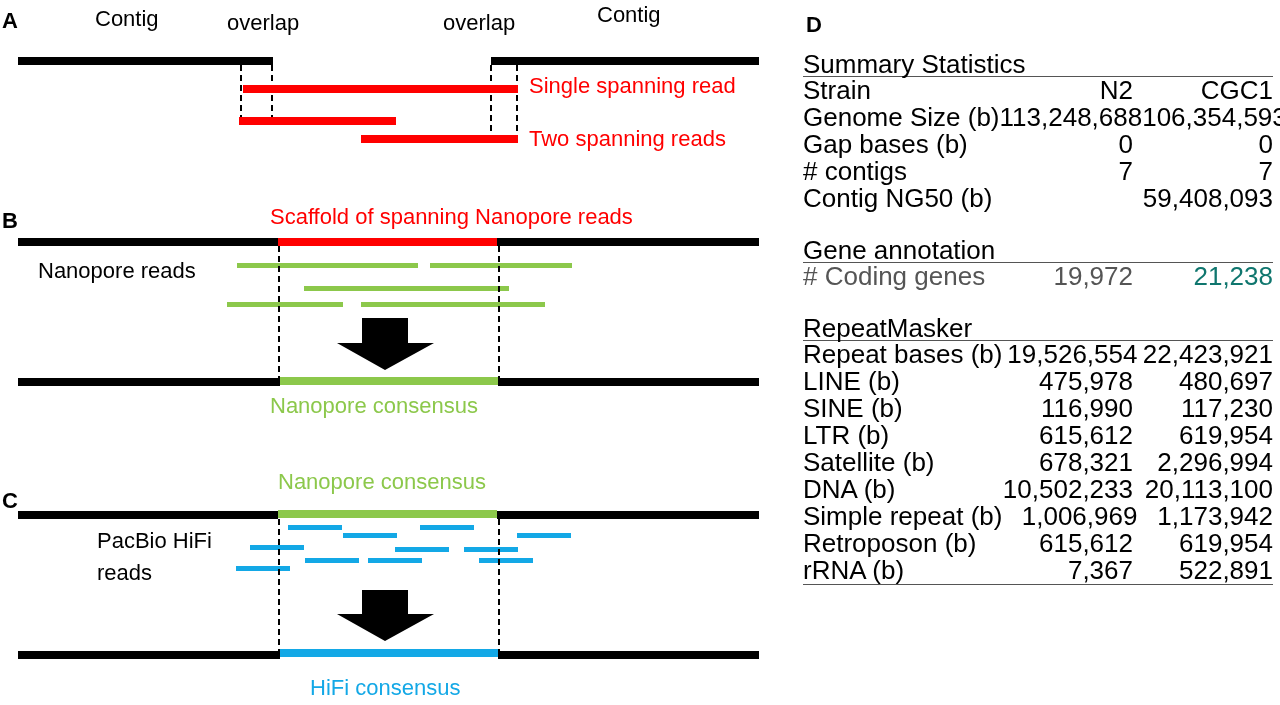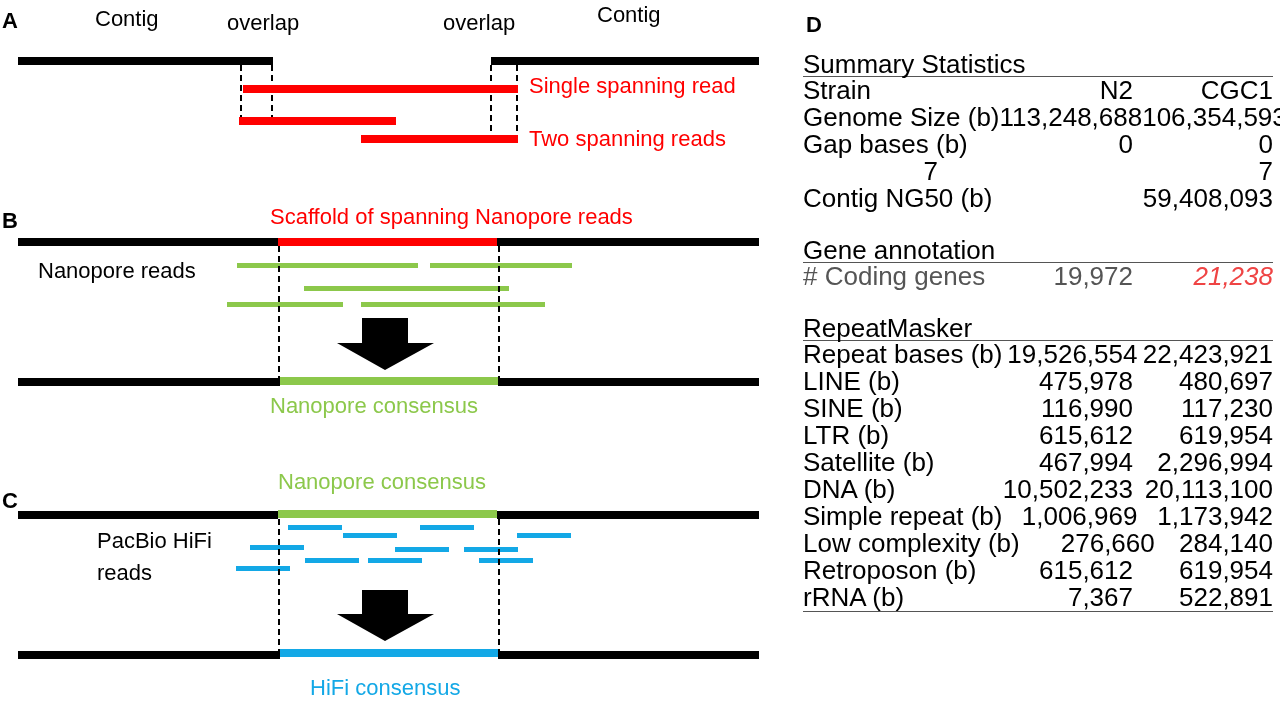--- a/index.html
+++ b/index.html
@@ -9,21 +9,21 @@
   .panel-letter { font-family: "Liberation Sans", sans-serif; font-weight: bold; font-size: 22px; fill: #000; }
   .lbl { font-family: "Liberation Sans", sans-serif; font-size: 22px; }
   #table-d { position: absolute; left: 803px; top: 52px; width: 470px;
              font-family: "Liberation Sans", sans-serif; font-size: 26px; color: #000; }
   .sec-title { border-bottom: 1.5px solid #555; height: 24px; line-height: 24px; }
   .trow { display: flex; height: 27px; line-height: 27px; }
   .trow .c0 { flex: 0 0 195px; white-space: nowrap; }
   .trow .c1 { flex: 0 0 135px; text-align: right; }
   .trow .c2 { flex: 1 1 auto; text-align: right; }
   .trow.grey { color: #555; justify-content: space-between; }
-  .trow.grey .c2 { color: #ef4444; font-style: italic; }
+  .trow.grey .c2 { color: #0f766e; }
   .spacer { height: 26px; }
   .last-line { border-bottom: 1.5px solid #555; }
   #panel-d-letter { position: absolute; left: 806px; top: 12px; font-weight: bold; font-size: 22px;
                     font-family: "Liberation Sans", sans-serif; }
 </style>
 </head>
 <body>
 
 <svg id="diagram" width="800" height="705" viewBox="0 0 800 705" xmlns="http://www.w3.org/2000/svg">
 
@@ -132,20 +132,21 @@
     <span class="c0">Genome Size (b)</span>
     <span class="c1">113,248,688</span>
     <span class="c2">106,354,593</span>
   </div>
   <div class="trow">
     <span class="c0">Gap bases (b)</span>
     <span class="c1">0</span>
     <span class="c2">0</span>
   </div>
   <div class="trow">
+    <span class="c0"># contigs</span>
     <span class="c1">7</span>
     <span class="c2">7</span>
   </div>
   <div class="trow">
     <span class="c0">Contig NG50 (b)</span>
     <span class="c2">59,408,093</span>
   </div>
 
   <div class="spacer"></div>
 
@@ -174,37 +175,32 @@
     <span class="c1">116,990</span>
     <span class="c2">117,230</span>
   </div>
   <div class="trow">
     <span class="c0">LTR (b)</span>
     <span class="c1">615,612</span>
     <span class="c2">619,954</span>
   </div>
   <div class="trow">
     <span class="c0">Satellite (b)</span>
-    <span class="c1">467,994</span>
+    <span class="c1">678,321</span>
     <span class="c2">2,296,994</span>
   </div>
   <div class="trow">
     <span class="c0">DNA (b)</span>
     <span class="c1">10,502,233</span>
     <span class="c2">20,113,100</span>
   </div>
   <div class="trow">
     <span class="c0">Simple repeat (b)</span>
     <span class="c1">1,006,969</span>
     <span class="c2">1,173,942</span>
-  </div>
-  <div class="trow">
-    <span class="c0">Low complexity (b)</span>
-    <span class="c1">276,660</span>
-    <span class="c2">284,140</span>
   </div>
   <div class="trow">
     <span class="c0">Retroposon (b)</span>
     <span class="c1">615,612</span>
     <span class="c2">619,954</span>
   </div>
   <div class="trow last-line">
     <span class="c0">rRNA (b)</span>
     <span class="c1">7,367</span>
     <span class="c2">522,891</span>

